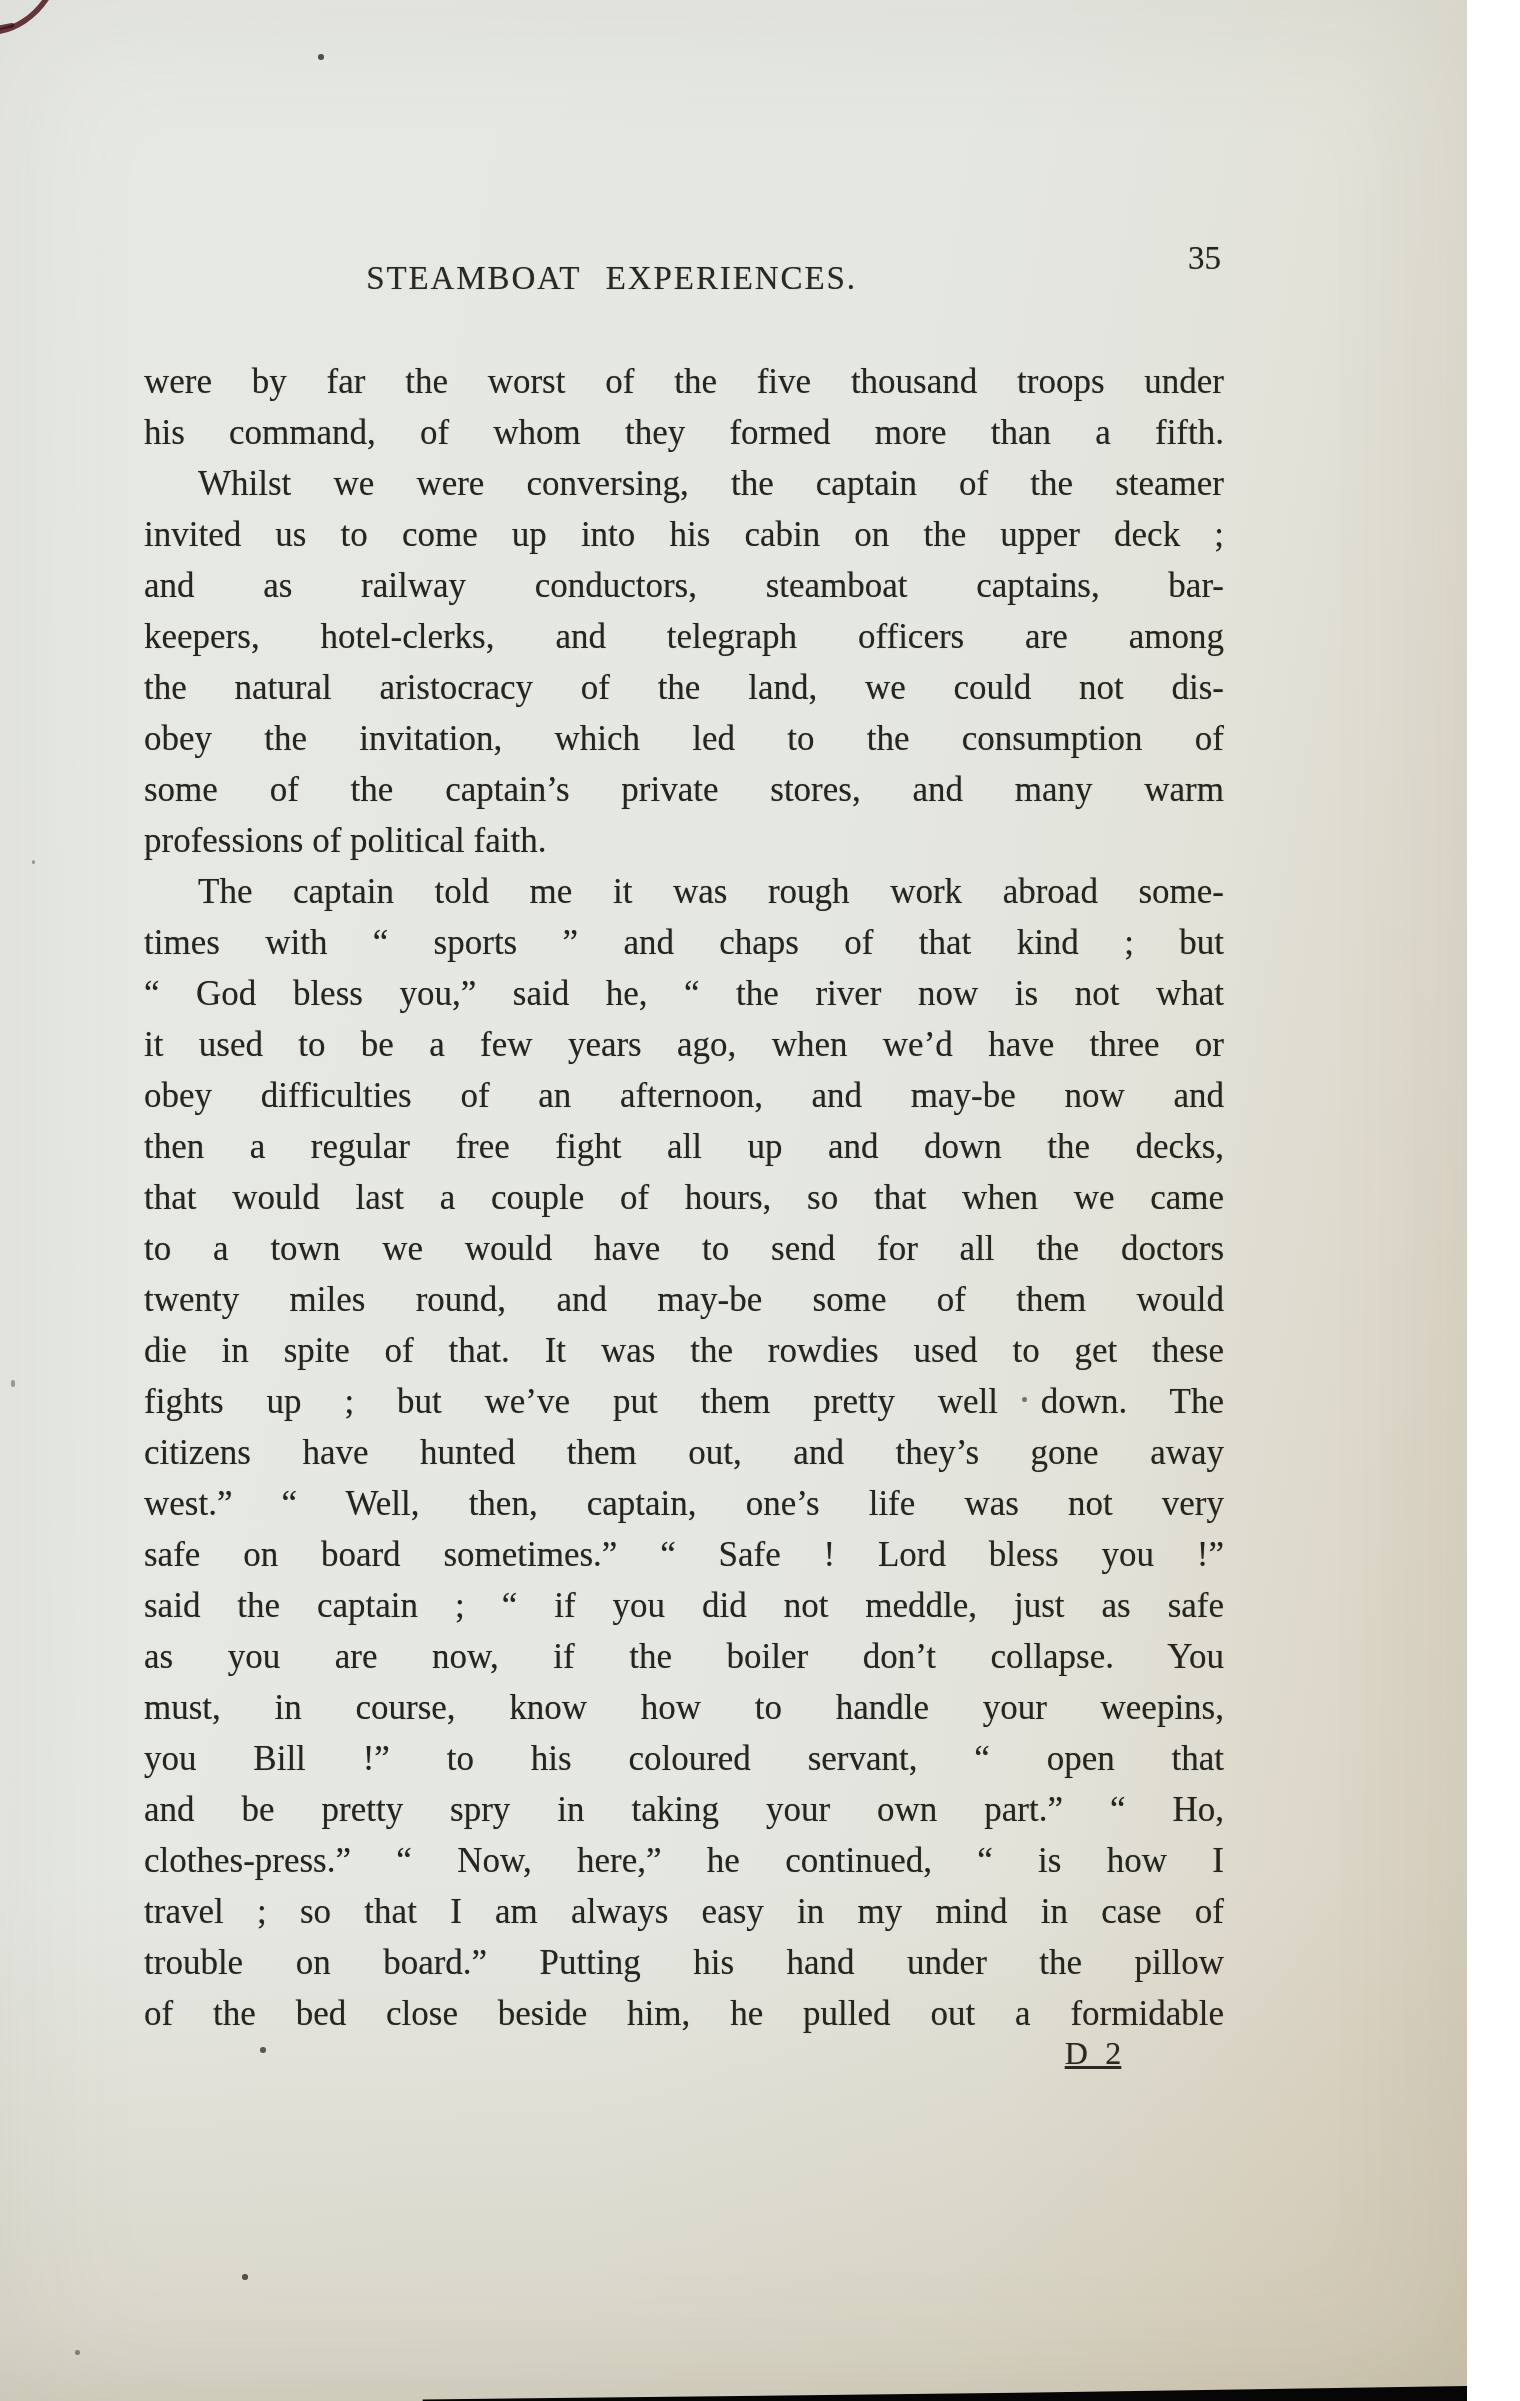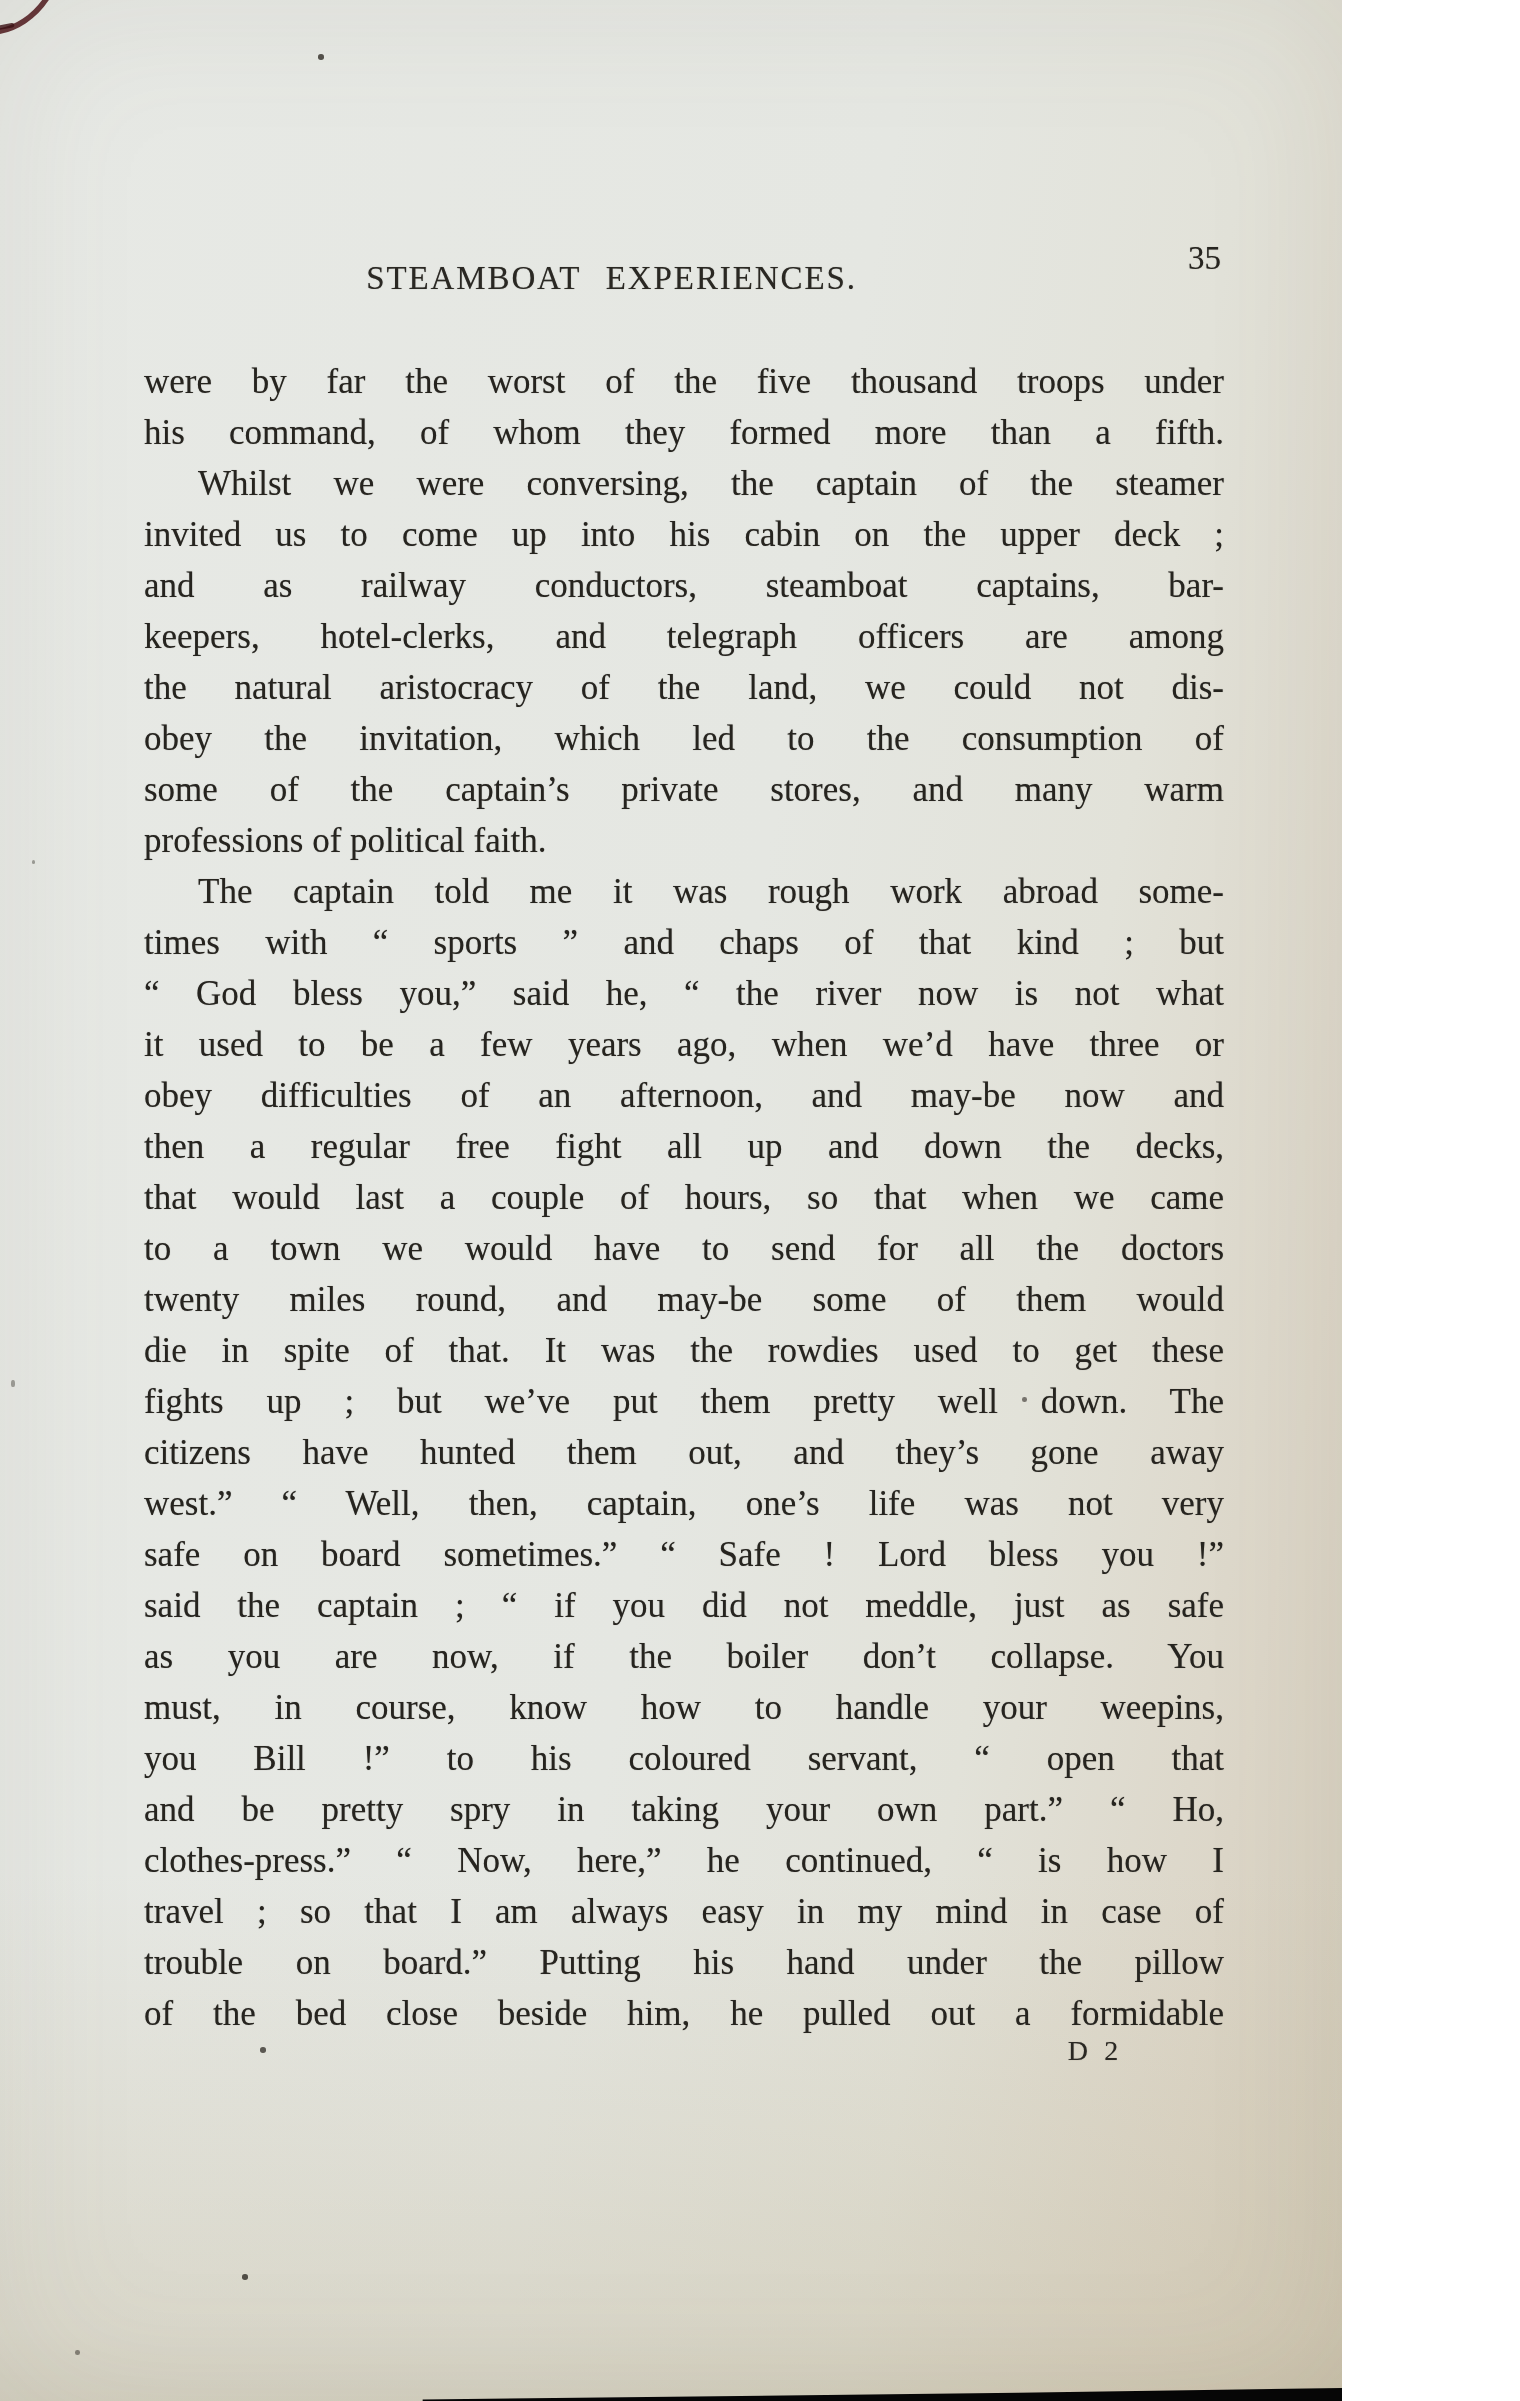--- a/index.html
+++ b/index.html
@@ -1,21 +1,21 @@
 <!DOCTYPE html>
 <html style="font-size:15px"><head>
 <meta charset="utf-8">
 <style>
   html, body {
     margin: 0;
     padding: 0;
   }
   .scan {
     position: relative;
-    width: 1342px;
+    width: 1467px;
     height: 2401px;
     overflow: hidden;
     background:
       linear-gradient(to bottom, rgba(205,195,170,0) 78%, rgba(196,186,158,0.35) 97%, rgba(190,180,152,0.45) 100%),
       linear-gradient(100deg, #e7e9e5 0%, #e5e7e2 52%, #e2e2d9 72%, #dcd6c8 88%, #d6cfbe 97%, #d3ccba 100%);
     box-shadow: inset 0 0 148px rgba(120,110,88,0.10);
     font-family: "Liberation Serif", "DejaVu Serif", serif;
     color: #26241f;
   }
 
@@ -62,25 +62,26 @@
   .line.indent { text-indent: 54px; }
   .line.end { text-align-last: left; }
 
   
   .signature {
     position: absolute;
     left: 1019px;
     top: 2037px;
     width: 148px;
     text-align: center;
-    font-size: 28px;
+    font-size: 32px;
     line-height: 1;
     word-spacing: 9.3px;
     color: #2a2823;
     text-shadow: 0 0 0.9px rgba(30,28,24,0.40);
+    text-decoration: underline;
   }
 
   
   .corner-curl {
     position: absolute;
     left: 0;
     top: 0;
   }
   .bottom-edge {
     position: absolute;

